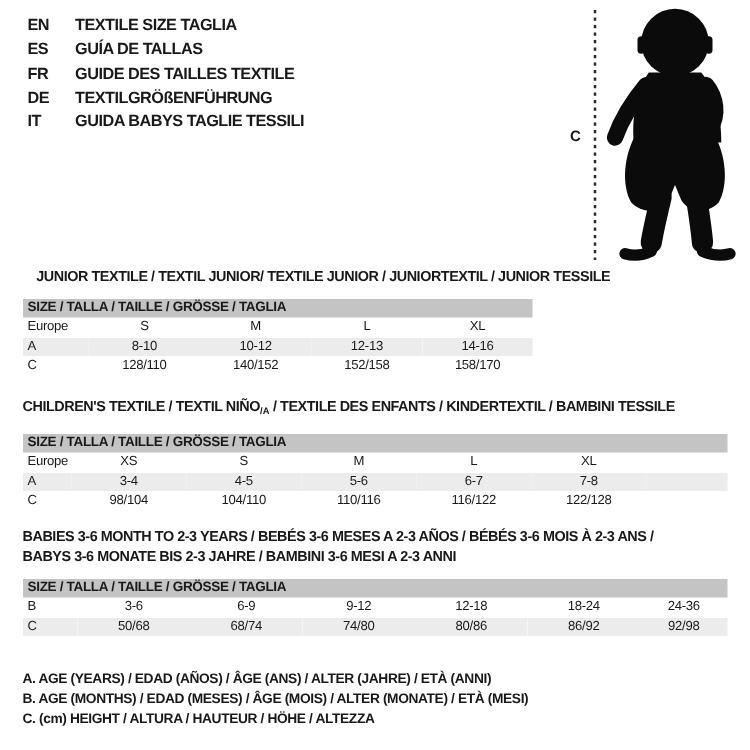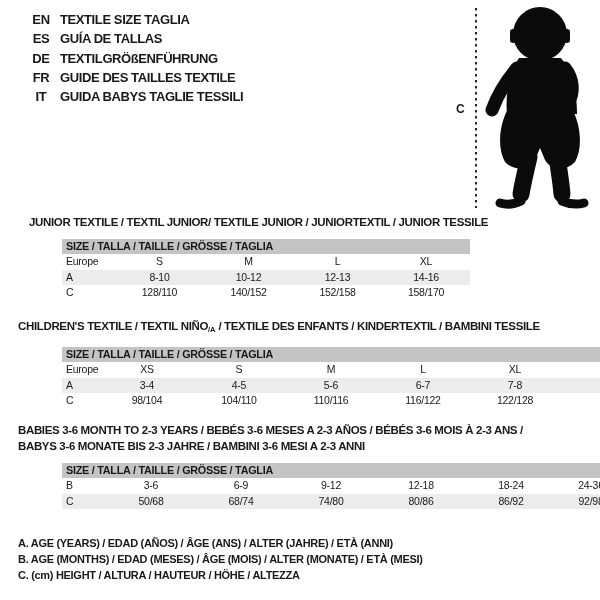--- a/index.html
+++ b/index.html
@@ -7,33 +7,33 @@
     width:600px;height:600px;position:relative;overflow:hidden;
     background:#ffffff;color:#191919;
     font-family:"Liberation Sans", sans-serif;
     -webkit-font-smoothing:antialiased;
   }
   .abs{position:absolute;}
 
   
   .lang-block{left:22px;top:10px;font-size:13px;font-weight:bold;letter-spacing:-0.4px;}
   .lang-row{display:flex;line-height:19.3px;white-space:nowrap;}
-  .lang-code{width:38px;flex:0 0 38px;text-align:center;}
+  .lang-code{width:38px;flex:0 0 38px;}
 
   
   .figure{left:450px;top:2px;width:150px;height:212px;}
   .figure svg{position:absolute;left:0;top:0;}
   .c-label{position:absolute;left:6px;top:100px;font-size:12px;font-weight:bold;}
 
   
   .sec-title{font-size:11.5px;font-weight:bold;letter-spacing:-0.35px;white-space:nowrap;line-height:15.5px;}
   .sub{font-size:7.5px;vertical-align:-2px;letter-spacing:0;}
 
   
-  table{border-collapse:collapse;table-layout:fixed;margin-left:44px;}
+  table{border-collapse:collapse;table-layout:fixed;}
   td{
     padding:0;height:15.5px;line-height:15.5px;
     font-size:10.5px;letter-spacing:-0.25px;
     text-align:center;white-space:nowrap;overflow:hidden;
   }
   td.lbl{text-align:left;padding-left:4px;}
   tr.bar td{
     height:15px;line-height:15px;
     font-size:10.8px;font-weight:bold;text-align:left;padding-left:4px;
   }
@@ -47,26 +47,26 @@
 <div class="abs lang-block">
   <div class="lang-row">
     <span class="lang-code">EN</span>
     <span>TEXTILE SIZE TAGLIA</span>
   </div>
   <div class="lang-row">
     <span class="lang-code">ES</span>
     <span>GUÍA DE TALLAS</span>
   </div>
   <div class="lang-row">
+    <span class="lang-code">FR</span>
+    <span>GUIDE DES TAILLES TEXTILE</span>
+  </div>
+  <div class="lang-row">
     <span class="lang-code">DE</span>
     <span>TEXTILGRÖßENFÜHRUNG</span>
-  </div>
-  <div class="lang-row">
-    <span class="lang-code">FR</span>
-    <span>GUIDE DES TAILLES TEXTILE</span>
   </div>
   <div class="lang-row">
     <span class="lang-code">IT</span>
     <span>GUIDA BABYS TAGLIE TESSILI</span>
   </div>
 </div>
 
 <div class="abs figure">
   <span class="c-label">C</span>
   <svg width="150" height="212" viewBox="0 0 150 212">

